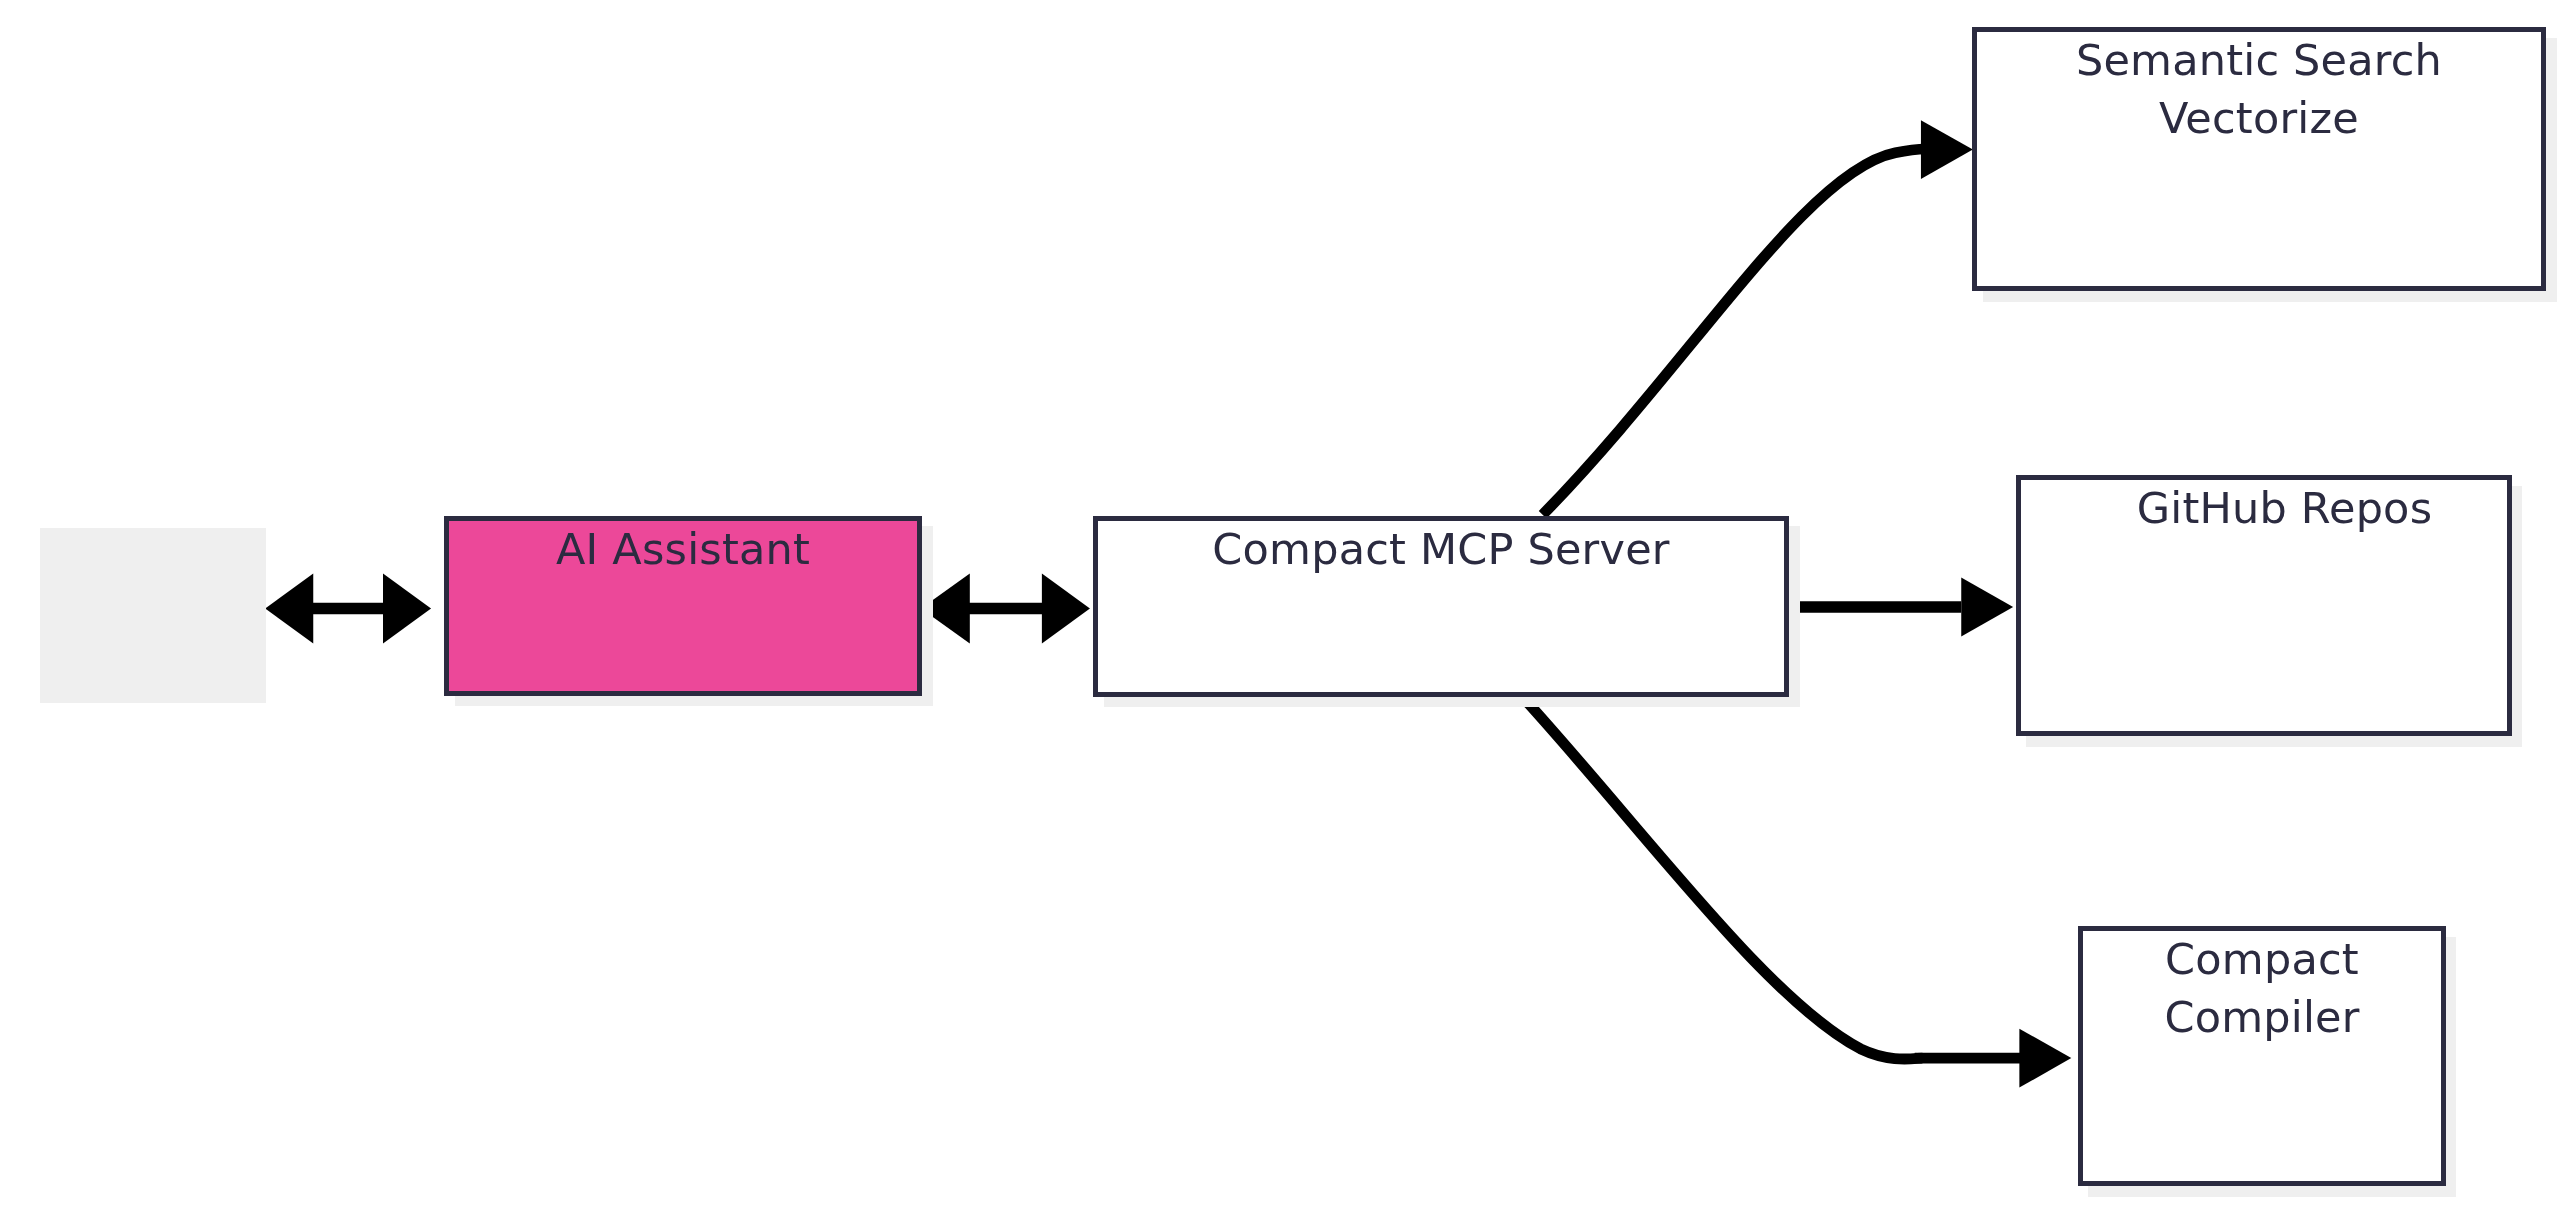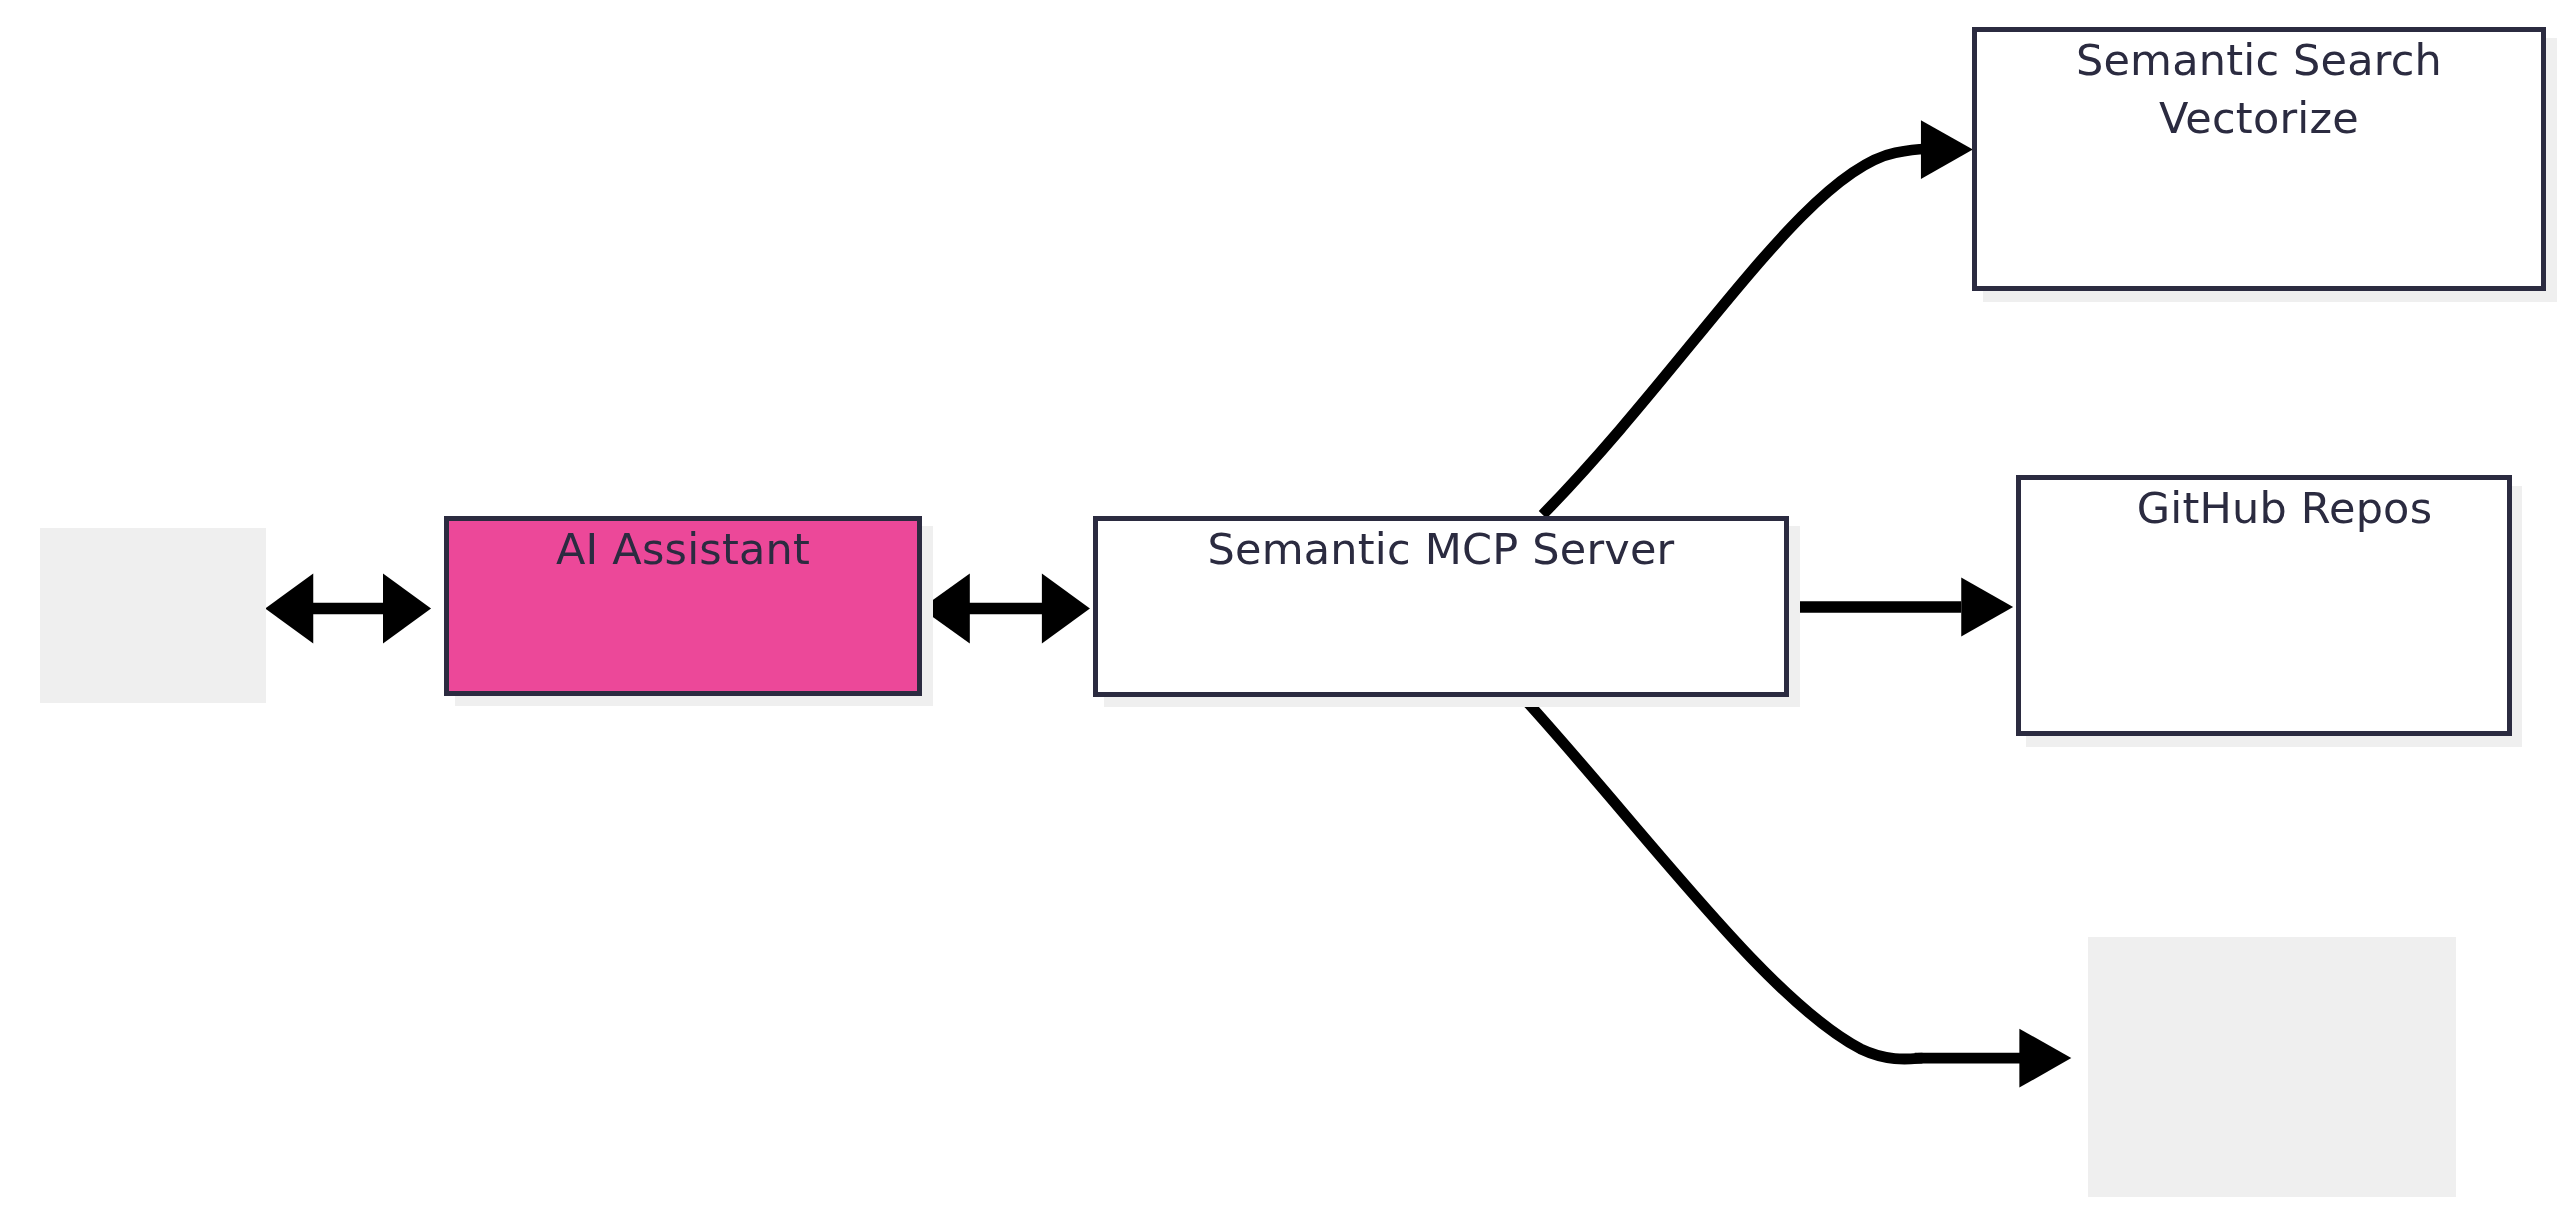--- a/index.html
+++ b/index.html
@@ -94,27 +94,31 @@
   <div class="node-shadow" style="left: 1983px; top: 38px; width: 574px; height: 264px; background: rgb(239, 239, 239);"></div>
   <div class="node-shadow" style="left: 2026px; top: 486px; width: 496px; height: 261px; background: rgb(239, 239, 239);"></div>
   <div class="node-shadow" style="left: 2088px; top: 937px; width: 368px; height: 260px; background: rgb(239, 239, 239);"></div>
 
 
   <div class="node" style="left: 444px; top: 516px; width: 478px; height: 180px; border-color: rgb(43, 43, 64); background: #ec4899; color: rgb(43, 43, 64); font-size: 43px;">
     <span class="node-line">AI Assistant</span>
   </div>
 
   <div class="node" style="left: 1093px; top: 516px; width: 696px; height: 181px; border-color: rgb(43, 43, 64); background: rgb(255, 255, 255); color: rgb(43, 43, 64); font-size: 43px;">
-    <span class="node-line">Semantic MCP Server</span>
+    <span class="node-line">Compact MCP Server</span>
   </div>
 
   <div class="node" style="left: 1972px; top: 27px; width: 574px; height: 264px; border-color: rgb(43, 43, 64); background: rgb(255, 255, 255); color: rgb(43, 43, 64); font-size: 43px;">
     <span class="node-line">Semantic Search</span>
     <span class="node-line">Vectorize</span>
   </div>
 
   <div class="node" style="left: 2016px; top: 475px; width: 496px; height: 261px; border-color: rgb(43, 43, 64); background: rgb(255, 255, 255); color: rgb(43, 43, 64); font-size: 43px; padding-left: 41px;">
     <span class="node-line">GitHub Repos</span>
   </div>
 
+  <div class="node" style="left: 2078px; top: 926px; width: 368px; height: 260px; border-color: rgb(43, 43, 64); background: rgb(255, 255, 255); color: rgb(43, 43, 64); font-size: 43px;">
+    <span class="node-line">Compact</span>
+    <span class="node-line">Compiler</span>
+  </div>
 
 </div>
 
 
 </body></html>

